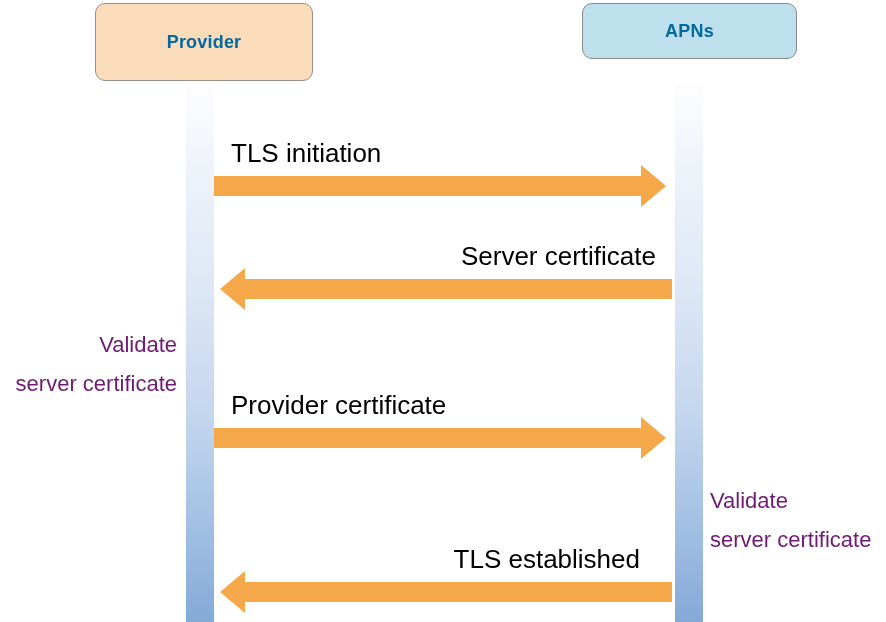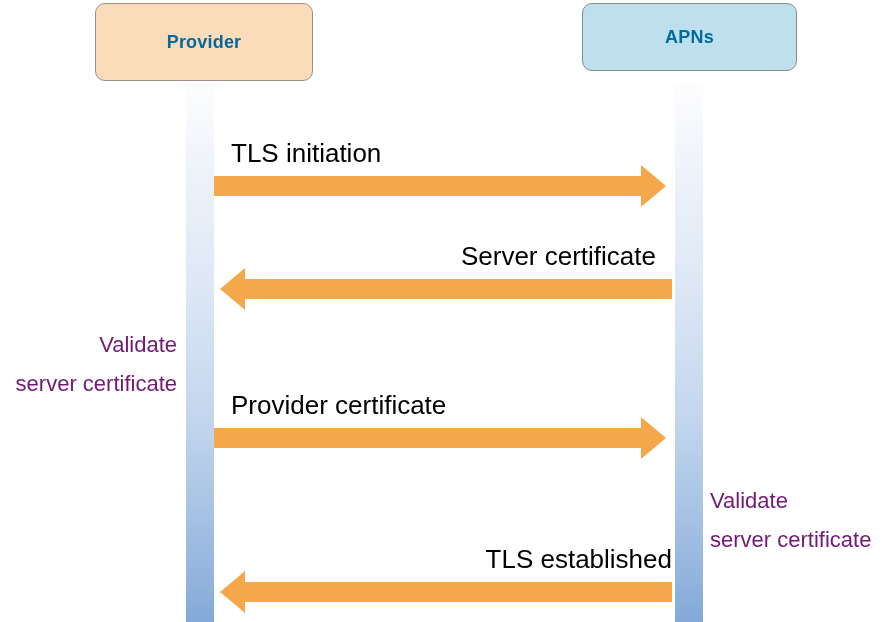--- a/index.html
+++ b/index.html
@@ -46,21 +46,21 @@
     width: 218px;
     height: 78px;
     background: #fadcba;
     border: 1px solid #9a8f84;
   }
 
   #actor-apns {
     left: 582px;
     top: 3px;
     width: 215px;
-    height: 68px;
+    height: 56px;
     background: #bee0ec;
     border: 1px solid #8b8b8b;
   }
 
   
   .lifeline {
     position: absolute;
     width: 28px;
     top: 84px;
     height: 538px;
@@ -142,19 +142,19 @@
     <span class="msg-label to-right" style="top:0px; left:17px;text-align:right;">Provider certificate</span>
     <svg class="arrow-svg" style="left:0px; top:25px;" width="452" height="42" viewBox="0 0 452 42">
       <path d="M0,11 L427,11 L427,0 L452,21 L427,42 L427,31 L0,31 Z" fill="#f5a84a"></path>
     </svg>
   </div>
 
   <div class="side-note" id="note-apns-validate">Validate
 server certificate</div>
 
   <div class="message" style="left:220px; top:546px; width:452px; height:70px;">
-    <span class="msg-label to-left" style="top:0px; right:0;">TLS established</span>
+    <span class="msg-label to-left" style="top:0px; right:32px;">TLS established</span>
     <svg class="arrow-svg" style="left:0px; top:25px;" width="452" height="42" viewBox="0 0 452 42">
       <path d="M452,11 L25,11 L25,0 L0,21 L25,42 L25,31 L452,31 Z" fill="#f5a84a"></path>
     </svg>
   </div>
 
 </div>
 
 </body></html>

